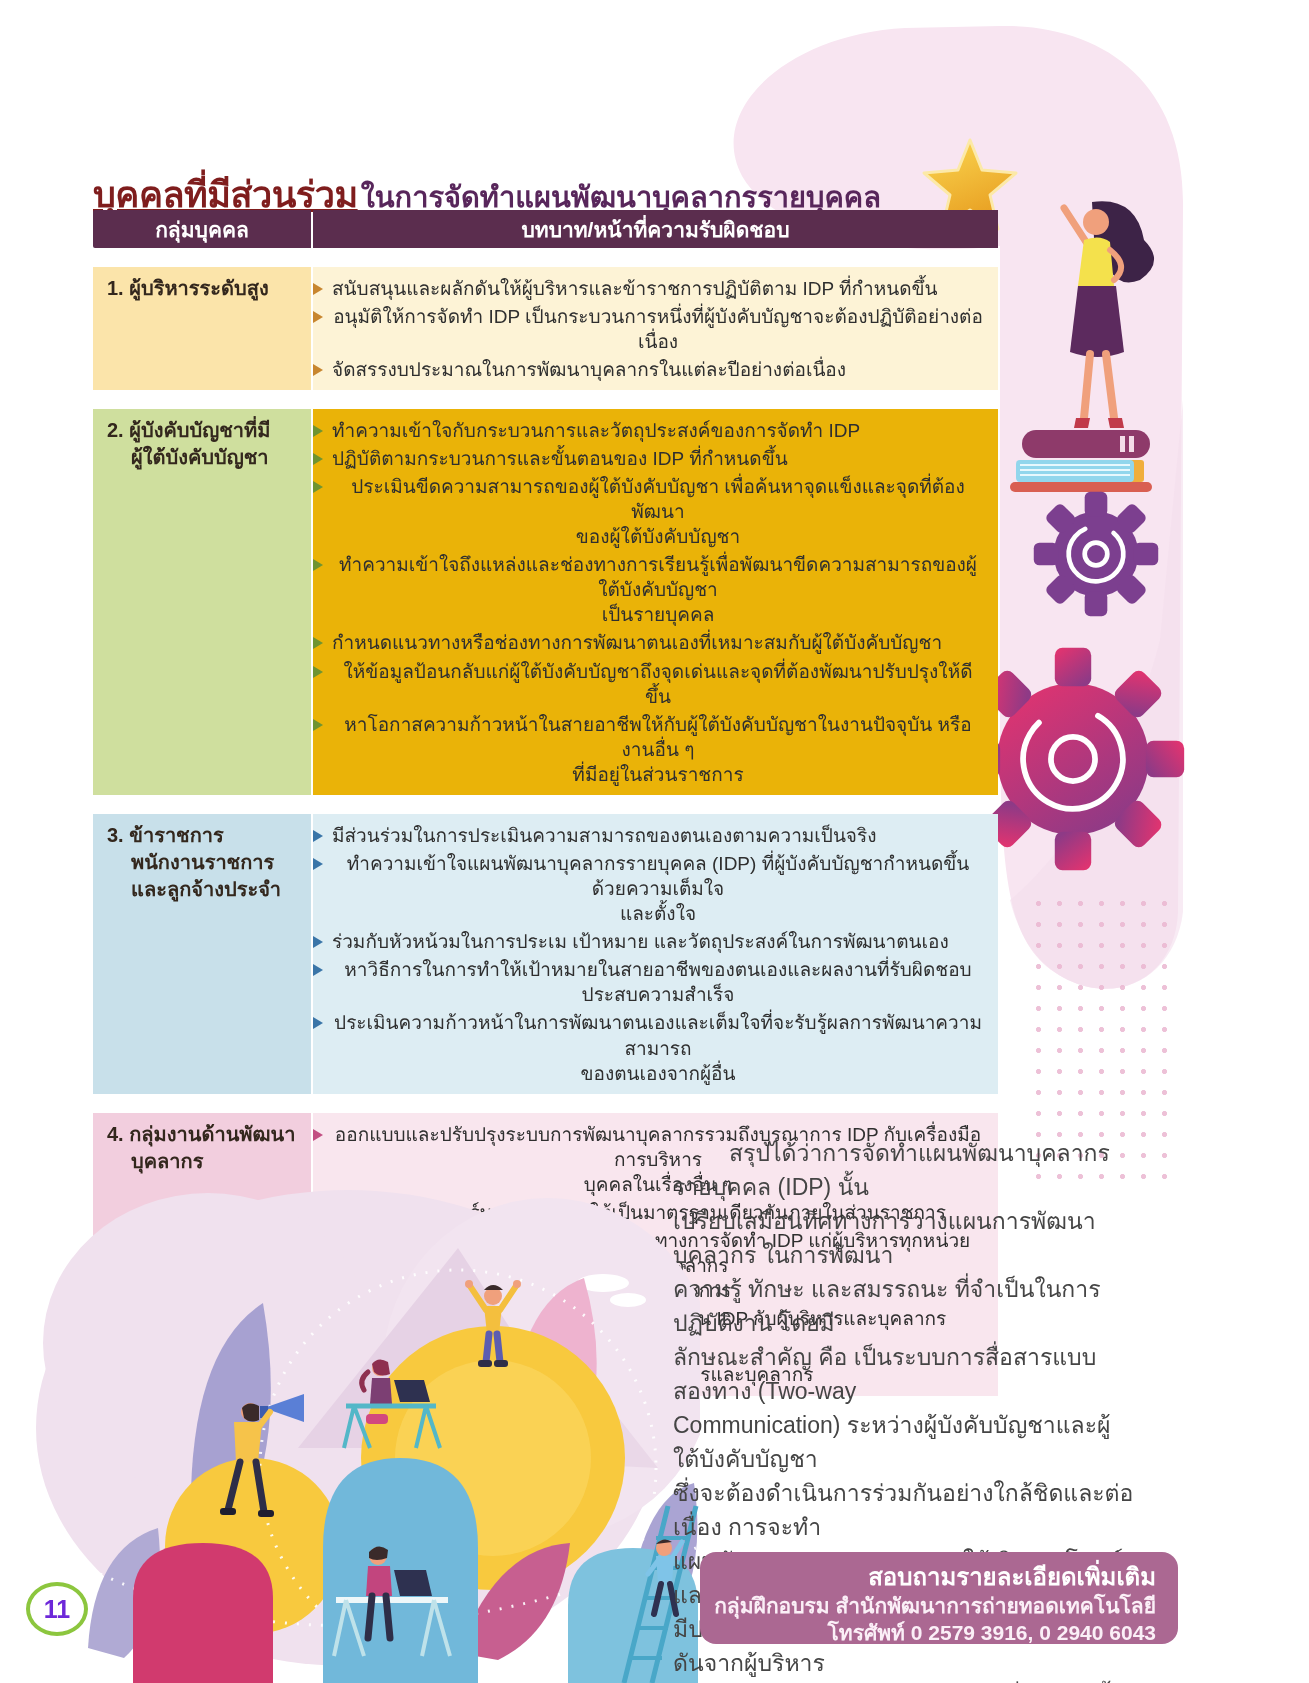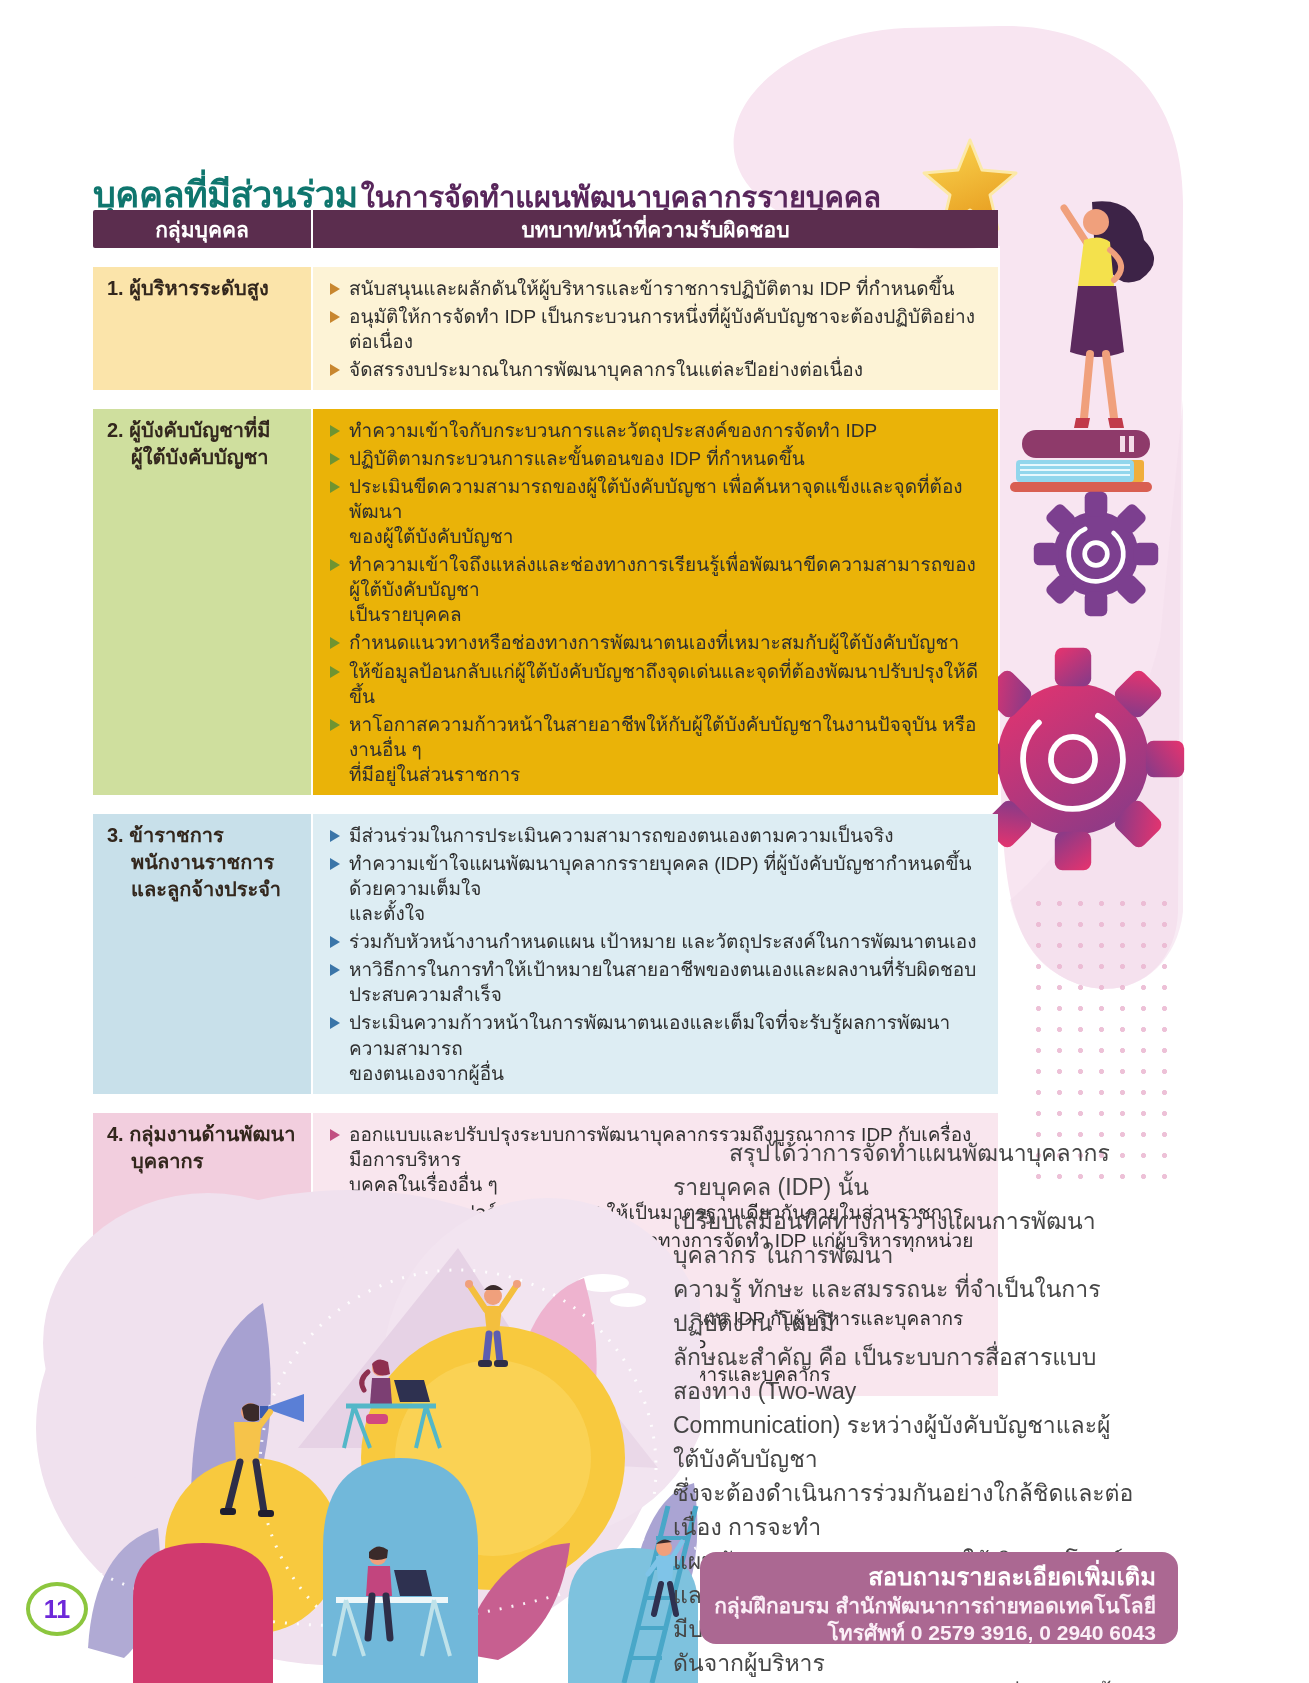--- a/index.html
+++ b/index.html
@@ -25,21 +25,21 @@
 
   
   .tbl{position:absolute;left:93px;top:210px;width:920px;}
   .thead{display:flex;gap:2px;border-radius:2px;overflow:hidden;}
   .thead .hcell{color:#ffffff;font-weight:700;font-size:21px;height:38px;display:flex;align-items:center;justify-content:center;}
   .thead .hcell.c1{width:218px;}
   .thead .hcell.c2{width:685px;}
   .trow{display:flex;gap:2px;margin-top:19px;}
   .tlabel{width:218px;box-sizing:border-box;padding:8px 6px 8px 38px;text-indent:-24px;
     font-size:20px;font-weight:700;color:#33271d;line-height:1.35;white-space:pre-line;}
-  .tcontent{width:685px;box-sizing:border-box;padding:7px 14px 7px 17px;}
+  .tcontent{width:685px;box-sizing:border-box;padding:7px 14px 7px 0;text-align:center;}
   .bullet{display:flex;gap:9px;padding:1.5px 0;}
   .tri{flex:0 0 auto;width:0;height:0;margin-top:7px;
     border-top:6px solid transparent;border-bottom:6px solid transparent;border-left:10px solid #888;}
   .btext{font-size:19px;color:#2f2f2f;line-height:1.32;white-space:pre-line;}
 
   
   .summary{position:absolute;left:673px;top:1136px;width:462px;
     font-size:23px;line-height:34px;color:#454545;white-space:pre-line;text-indent:56px;}
 
   
@@ -166,21 +166,21 @@
         </g>
       <g transform="rotate(315 120 120)">
           <rect x="101" y="4" width="38" height="40" rx="8"></rect>
         </g>
     </g>
     <circle cx="120" cy="120" r="52" fill="none" stroke="#ffffff" stroke-width="6" stroke-dasharray="260 100" stroke-linecap="round" transform="rotate(-60 120 120)"></circle>
     <circle cx="120" cy="120" r="23" fill="none" stroke="#ffffff" stroke-width="6"></circle>
   </svg>
 
   <div class="title">
-    <span class="hl" style="color: #0f766e;">บุคคลที่มีส่วนร่วม</span>
+    <span class="hl" style="color: #7f1d1d; text-decoration: underline;">บุคคลที่มีส่วนร่วม</span>
     <span class="rest" style="color: rgb(88, 38, 91);">ในการจัดทำแผนพัฒนาบุคลากรรายบุคคล</span>
   </div>
 
   <div class="tbl">
     <div class="thead">
       <div class="hcell c1" style="background: rgb(91, 45, 78);">กลุ่มบุคคล</div>
       <div class="hcell c2" style="background: rgb(91, 45, 78);">บทบาท/หน้าที่ความรับผิดชอบ</div>
     </div>
     <div>
         <div class="trow">
@@ -246,21 +246,21 @@
               <span class="tri" style="border-left-color: rgb(58, 117, 168);"></span>
               <span class="btext">มีส่วนร่วมในการประเมินความสามารถของตนเองตามความเป็นจริง</span>
             </div>
             <div class="bullet">
               <span class="tri" style="border-left-color: rgb(58, 117, 168);"></span>
               <span class="btext">ทำความเข้าใจแผนพัฒนาบุคลากรรายบุคคล (IDP) ที่ผู้บังคับบัญชากำหนดขึ้นด้วยความเต็มใจ
 และตั้งใจ</span>
             </div>
             <div class="bullet">
               <span class="tri" style="border-left-color: rgb(58, 117, 168);"></span>
-              <span class="btext">ร่วมกับหัวหน้างานกำหนดแผน เป้าหมาย และวัตถุประสงค์ในการพัฒนาตนเอง</span>
+              <span class="btext">ร่วมกับหัวหน้วมในการประเม เป้าหมาย และวัตถุประสงค์ในการพัฒนาตนเอง</span>
             </div>
             <div class="bullet">
               <span class="tri" style="border-left-color: rgb(58, 117, 168);"></span>
               <span class="btext">หาวิธีการในการทำให้เป้าหมายในสายอาชีพของตนเองและผลงานที่รับผิดชอบประสบความสำเร็จ</span>
             </div>
             <div class="bullet">
               <span class="tri" style="border-left-color: rgb(58, 117, 168);"></span>
               <span class="btext">ประเมินความก้าวหน้าในการพัฒนาตนเองและเต็มใจที่จะรับรู้ผลการพัฒนาความสามารถ
 ของตนเองจากผู้อื่น</span>
             </div>

